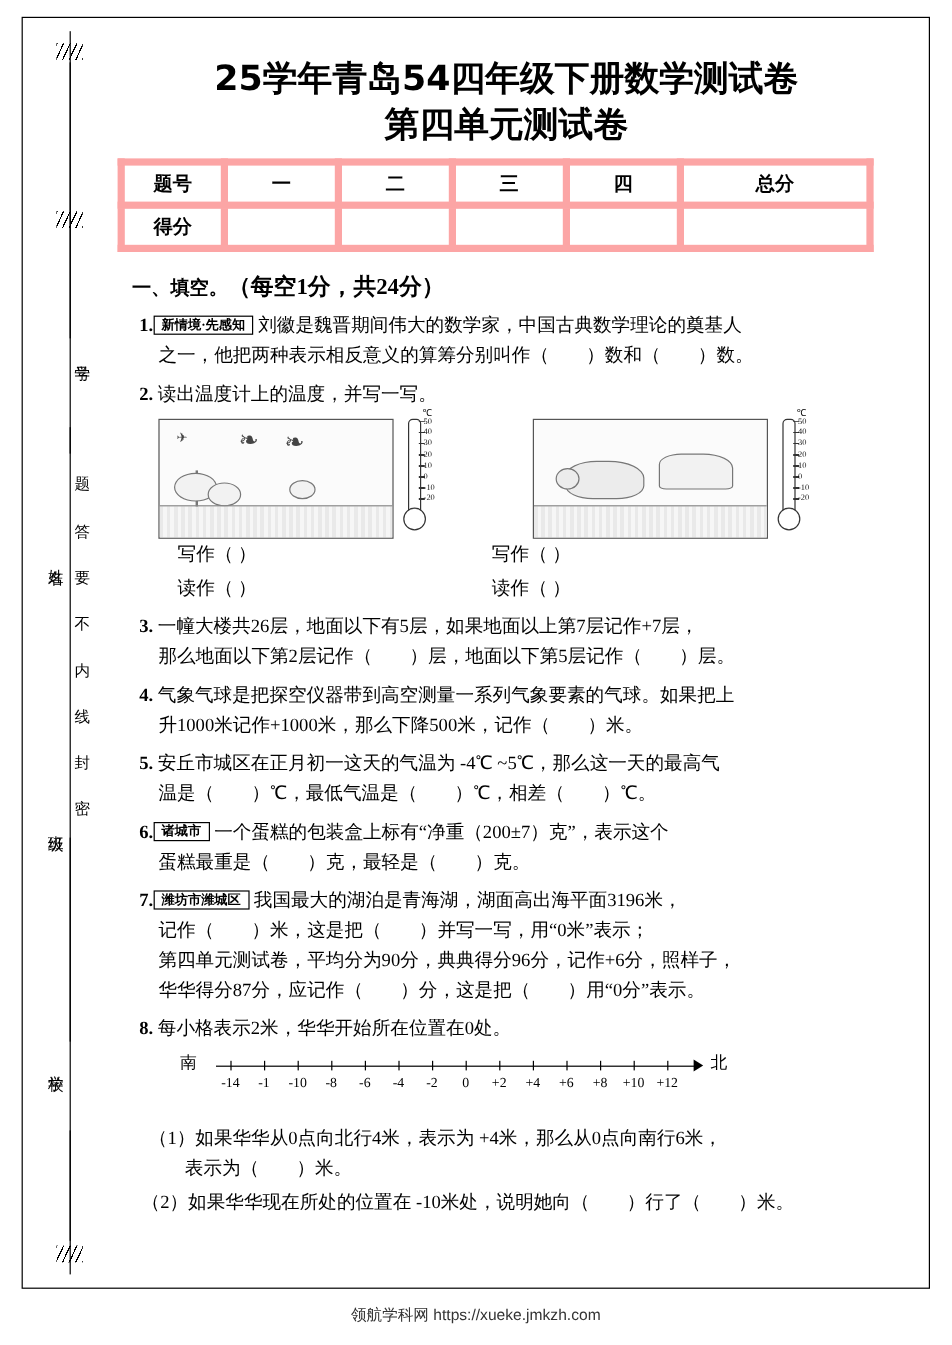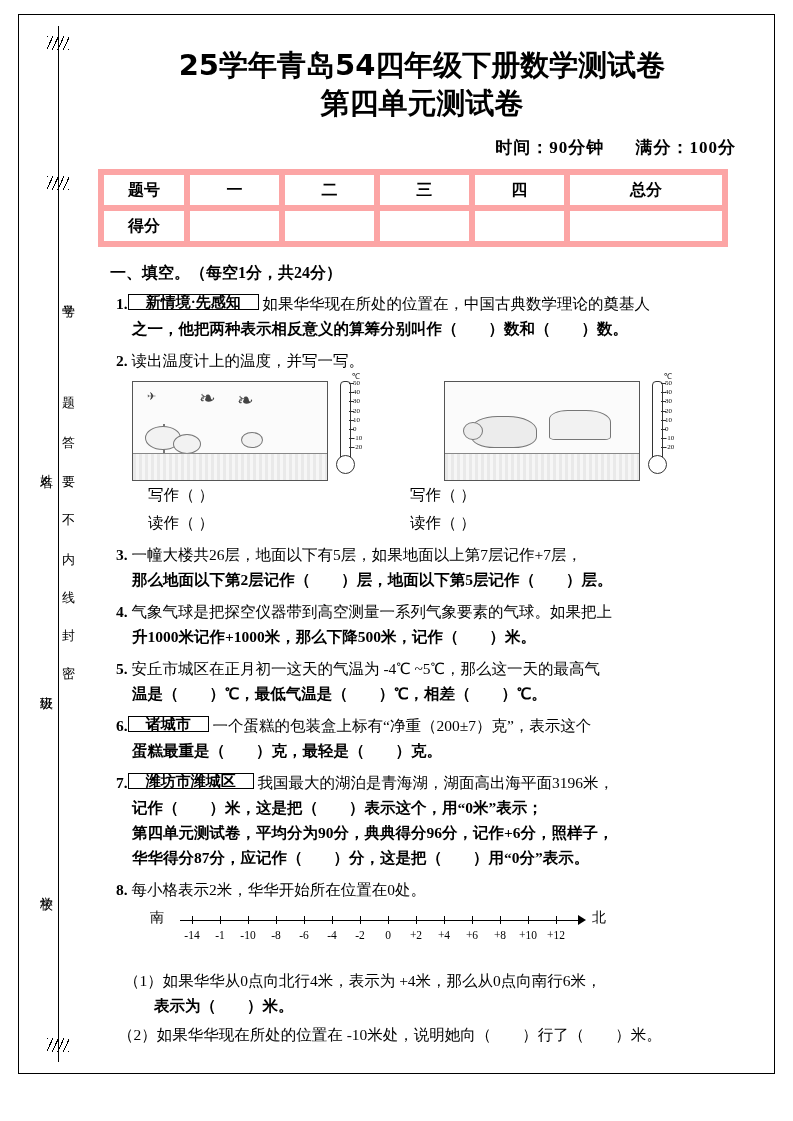--- a/index.html
+++ b/index.html
@@ -120,35 +120,35 @@
     font-weight: bold;
   }
   table.score td.head { width: 78px; }
 
   .section-head {
     font-size: 16px;
     font-weight: bold;
     margin-top: 16px;
     margin-left: 18px;
   }
-  .section-head .small { font-weight: bold; font-size: 16px; }
+  .section-head .small { font-weight: bold; font-size: 19px; }
 
   .q {
     font-size: 15.5px;
     line-height: 25px;
     margin-top: 7px;
     margin-left: 24px;
     text-align: justify;
   }
-  .q .indent { display: block; text-indent: 16px; font-weight: bold; }
+  .q .indent { display: block; text-indent: 16px; }
   .tagbox {
     display: inline-block;
     border: 1px solid #000;
-    font-size: 15px;
-    padding: 0 17px;
+    font-size: 11px;
+    padding: 0 6px;
     line-height: 14px;
     vertical-align: 2px;
     font-weight: bold;
     letter-spacing: 0px;
   }
   .bk { font-weight: bold; }
 
   
   .illus-row {
     margin-top: 6px;
@@ -333,24 +333,20 @@
     <div class="dashseg" style="top:916px; height:92px;"></div>
   </div>
 
   <div class="content">
 
     <div class="title">
       <span>25学年青岛54四年级下册数学测试卷</span>
       <span class="l2">第四单元测试卷</span>
     </div>
 
-    <div class="meta-line">
-      <span>时间：90分钟</span>
-      <span>满分：100分</span>
-    </div>
 
     <table class="score">
       <tbody>
           <tr>
         <td class="head">题号</td>
         <td>一</td>
         <td>二</td>
         <td>三</td>
         <td>四</td>
         <td>总分</td>
@@ -365,21 +361,21 @@
       </tr>
     </tbody>
       </table>
 
     <div class="section-head">
       <span>一、填空。</span><span class="small">（每空1分，共24分）</span>
     </div>
 
     <div class="q">
       <span class="bk">1.</span><span class="tagbox">新情境·先感知</span>
-      <span>如果华华现在所处的位置在，中国古典数学理论的奠基人</span>
+      <span>刘徽是魏晋期间伟大的数学家，中国古典数学理论的奠基人</span>
       <span class="indent">之一，他把两种表示相反意义的算筹分别叫作（　　）数和（　　）数。</span>
     </div>
 
     <div class="q">
       <span class="bk">2.</span>
       <span>读出温度计上的温度，并写一写。</span>
     </div>
 
     <div class="illus-row">
 
@@ -468,21 +464,21 @@
 
     <div class="q">
       <span class="bk">6.</span><span class="tagbox">诸城市</span>
       <span>一个蛋糕的包装盒上标有“净重（200±7）克”，表示这个</span>
       <span class="indent">蛋糕最重是（　　）克，最轻是（　　）克。</span>
     </div>
 
     <div class="q">
       <span class="bk">7.</span><span class="tagbox">潍坊市潍城区</span>
       <span>我国最大的湖泊是青海湖，湖面高出海平面3196米，</span>
-      <span class="indent">记作（　　）米，这是把（　　）表示这个，用“0米”表示；</span>
+      <span class="indent">记作（　　）米，这是把（　　）并写一写，用“0米”表示；</span>
       <span class="indent">第四单元测试卷，平均分为90分，典典得分96分，记作+6分，照样子，</span>
       <span class="indent">华华得分87分，应记作（　　）分，这是把（　　）用“0分”表示。</span>
     </div>
 
     <div class="q">
       <span class="bk">8.</span>
       <span>每小格表示2米，华华开始所在位置在0处。</span>
     </div>
 
     <div class="numline">
@@ -526,14 +522,15 @@
       <span>（1）如果华华从0点向北行4米，表示为 +4米，那么从0点向南行6米，</span>
       <span class="indent" style="text-indent:30px;">表示为（　　）米。</span>
     </div>
 
     <div class="q" style="margin-top:4px; margin-left:26px;">
       <span>（2）如果华华现在所处的位置在 -10米处，说明她向（　　）行了（　　）米。</span>
     </div>
 
   </div>
 
+  <div class="footer">领航学科网 https://xueke.jmkzh.com</div>
 
 </div>
 
 </body></html>

